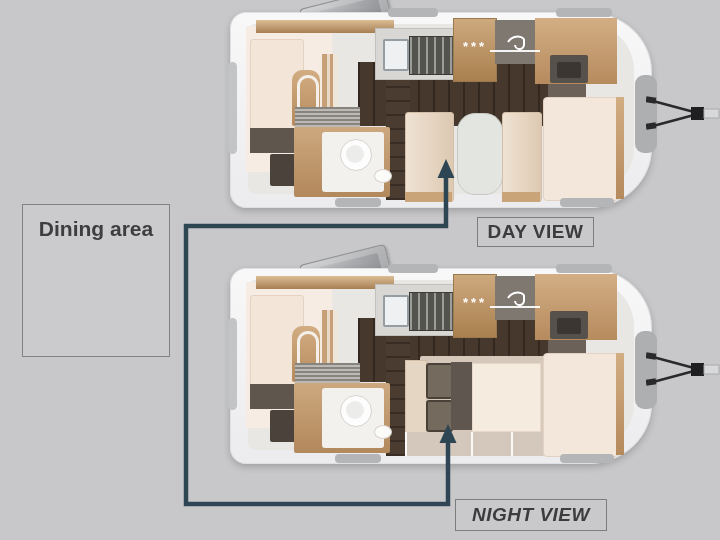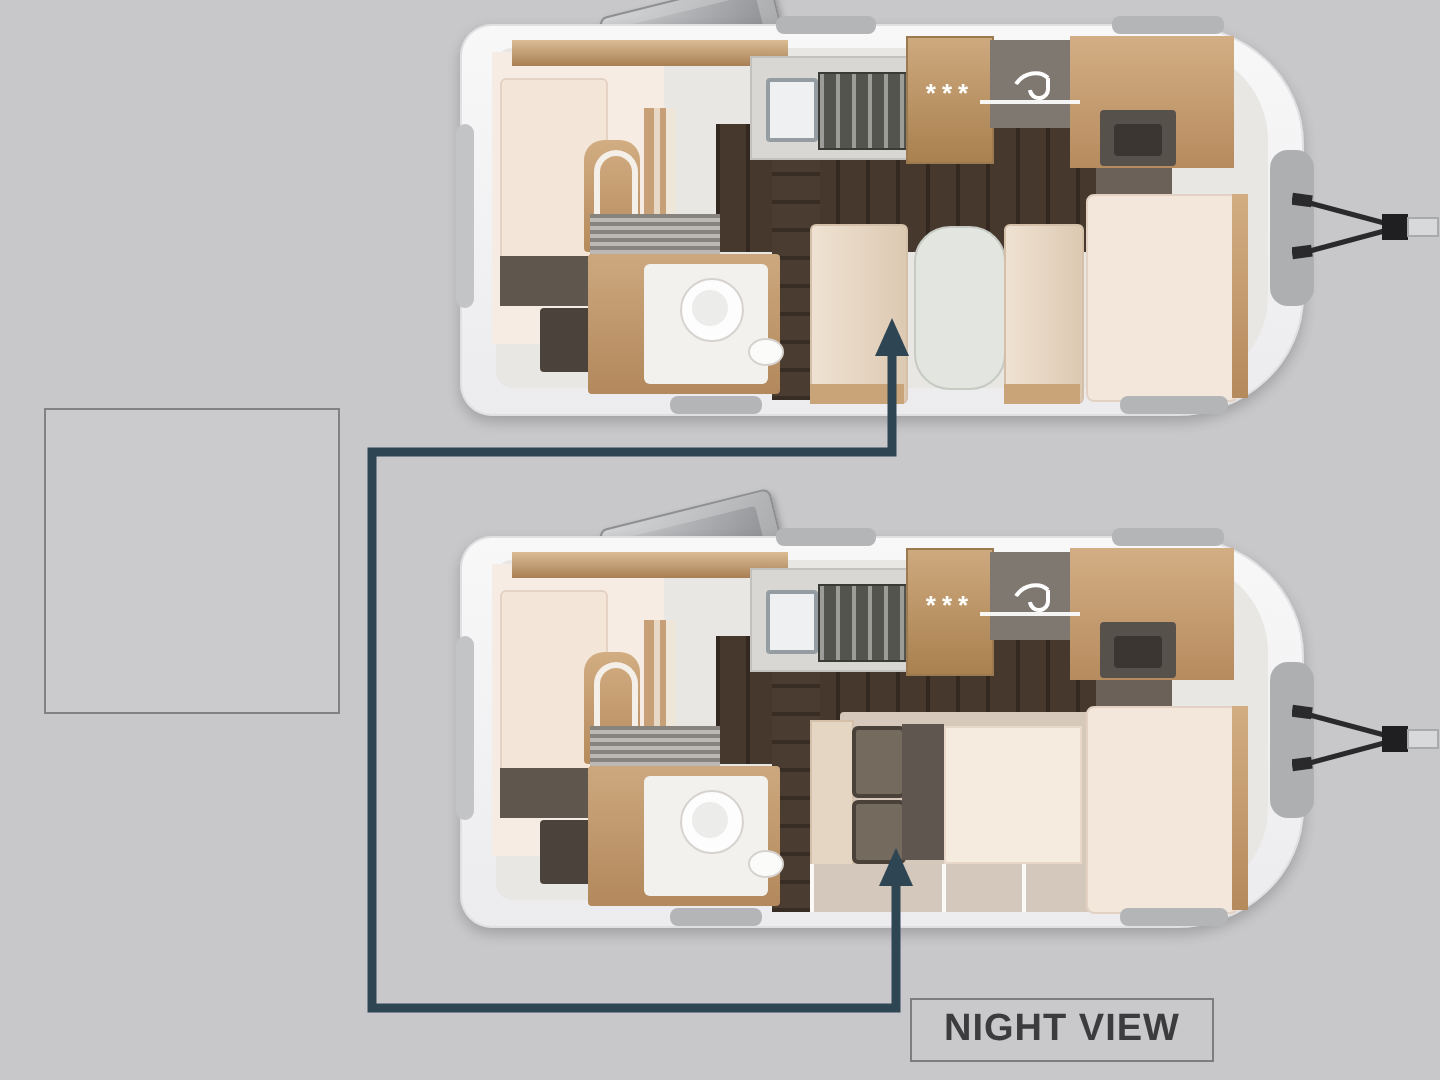--- a/index.html
+++ b/index.html
@@ -103,21 +103,21 @@
   
   .note{position:absolute;left:22px;top:204px;width:148px;height:153px;
     background:#cbcbcd;border:1px solid #828285;
     color:#3e3e40;font-size:21px;font-weight:bold;text-align:center;line-height:29px;
     padding-top:9px;box-sizing:border-box;}
   .note span{display:block;}
   .viewlabel{position:absolute;background:#c9c9cb;border:1px solid #7d7d80;
     color:#3c3c3e;font-size:19px;font-weight:bold;letter-spacing:0.5px;
     display:flex;align-items:center;justify-content:center;box-sizing:border-box;}
   .viewlabel.day{left:477px;top:217px;width:117px;height:30px;}
-  .viewlabel.night{left:455px;top:499px;width:152px;height:32px;}
+  .viewlabel.night{left:455px;top:499px;width:152px;height:32px;font-style:italic;}
   .connectors{position:absolute;left:0;top:0;pointer-events:none;}
 </style>
 </head>
 <body>
 
 <div class="stage">
 
   <div class="caravan" style="top:6px">
     <div class="roofvent abs"></div>
     <div class="shell"></div>
@@ -236,16 +236,18 @@
     </svg>
   </div>
 
   <svg class="connectors" width="720" height="540">
     <path d="M446 175 L446 226 L186 226 L186 504 L448 504 L448 442" stroke="#2e4553" stroke-width="4.5" fill="none"></path>
     <polygon points="446,159 437.5,178 454.5,178" fill="#2e4553"></polygon>
     <polygon points="448,424 439.5,443 456.5,443" fill="#2e4553"></polygon>
   </svg>
 
   <div class="note">
+    <span>Dining area</span>
   </div>
+  <div class="viewlabel day">DAY VIEW</div>
   <div class="viewlabel night">NIGHT VIEW</div>
 
 </div>
 
 </body></html>

